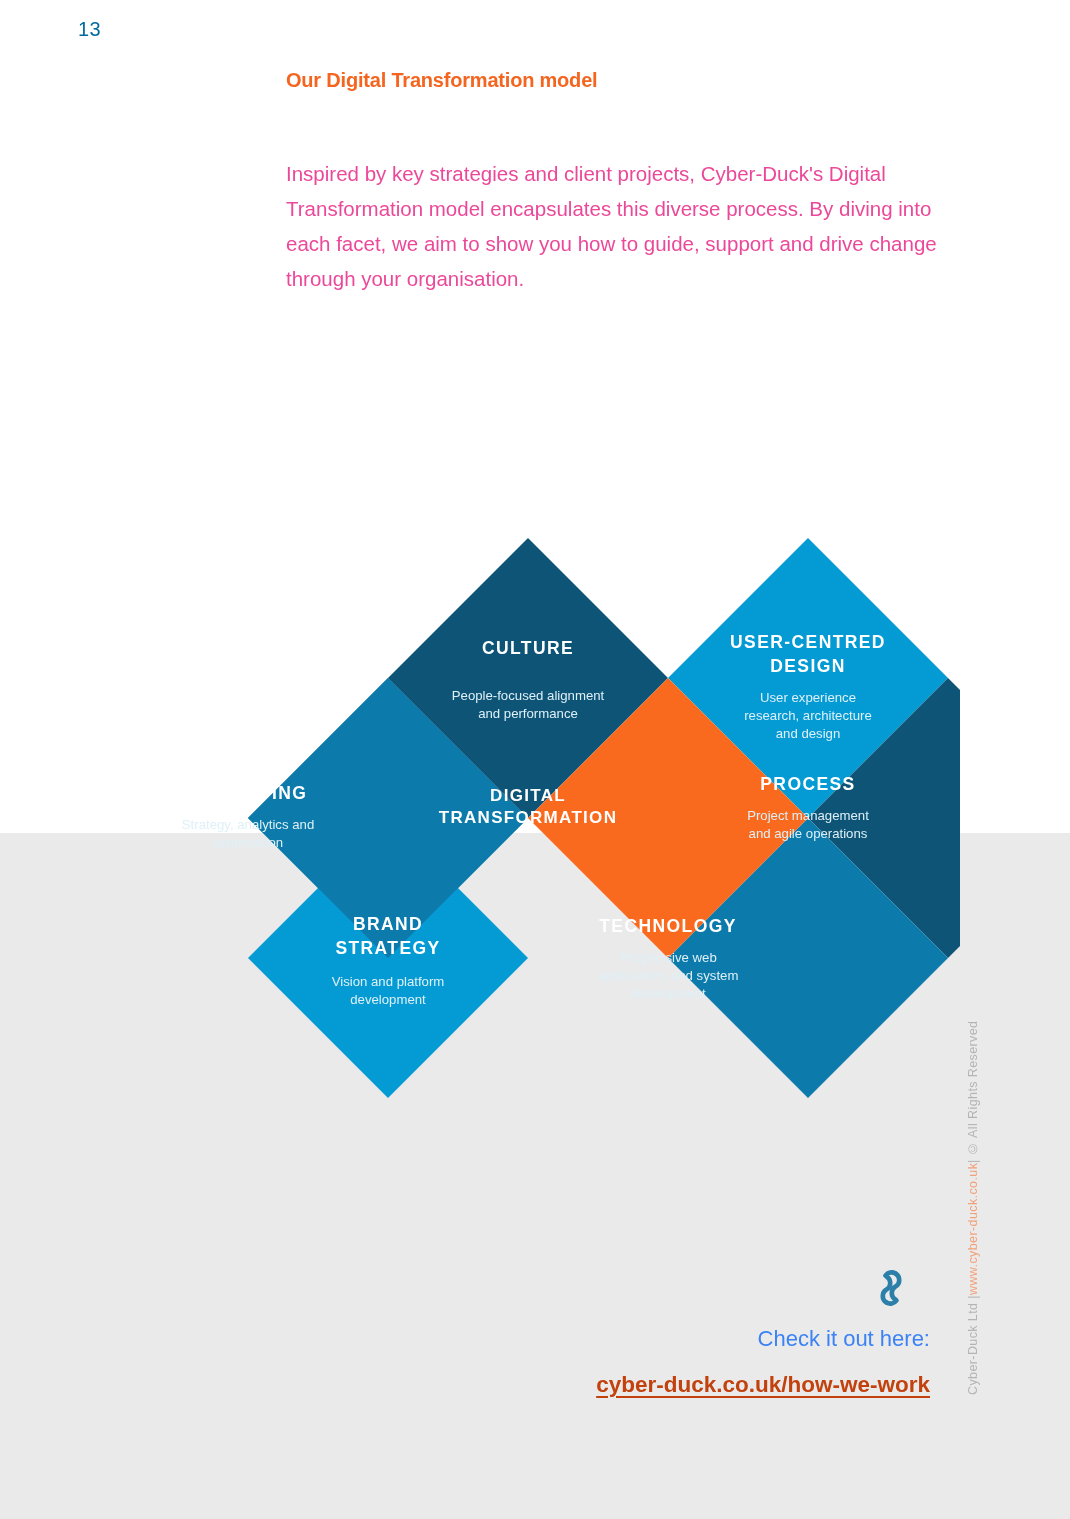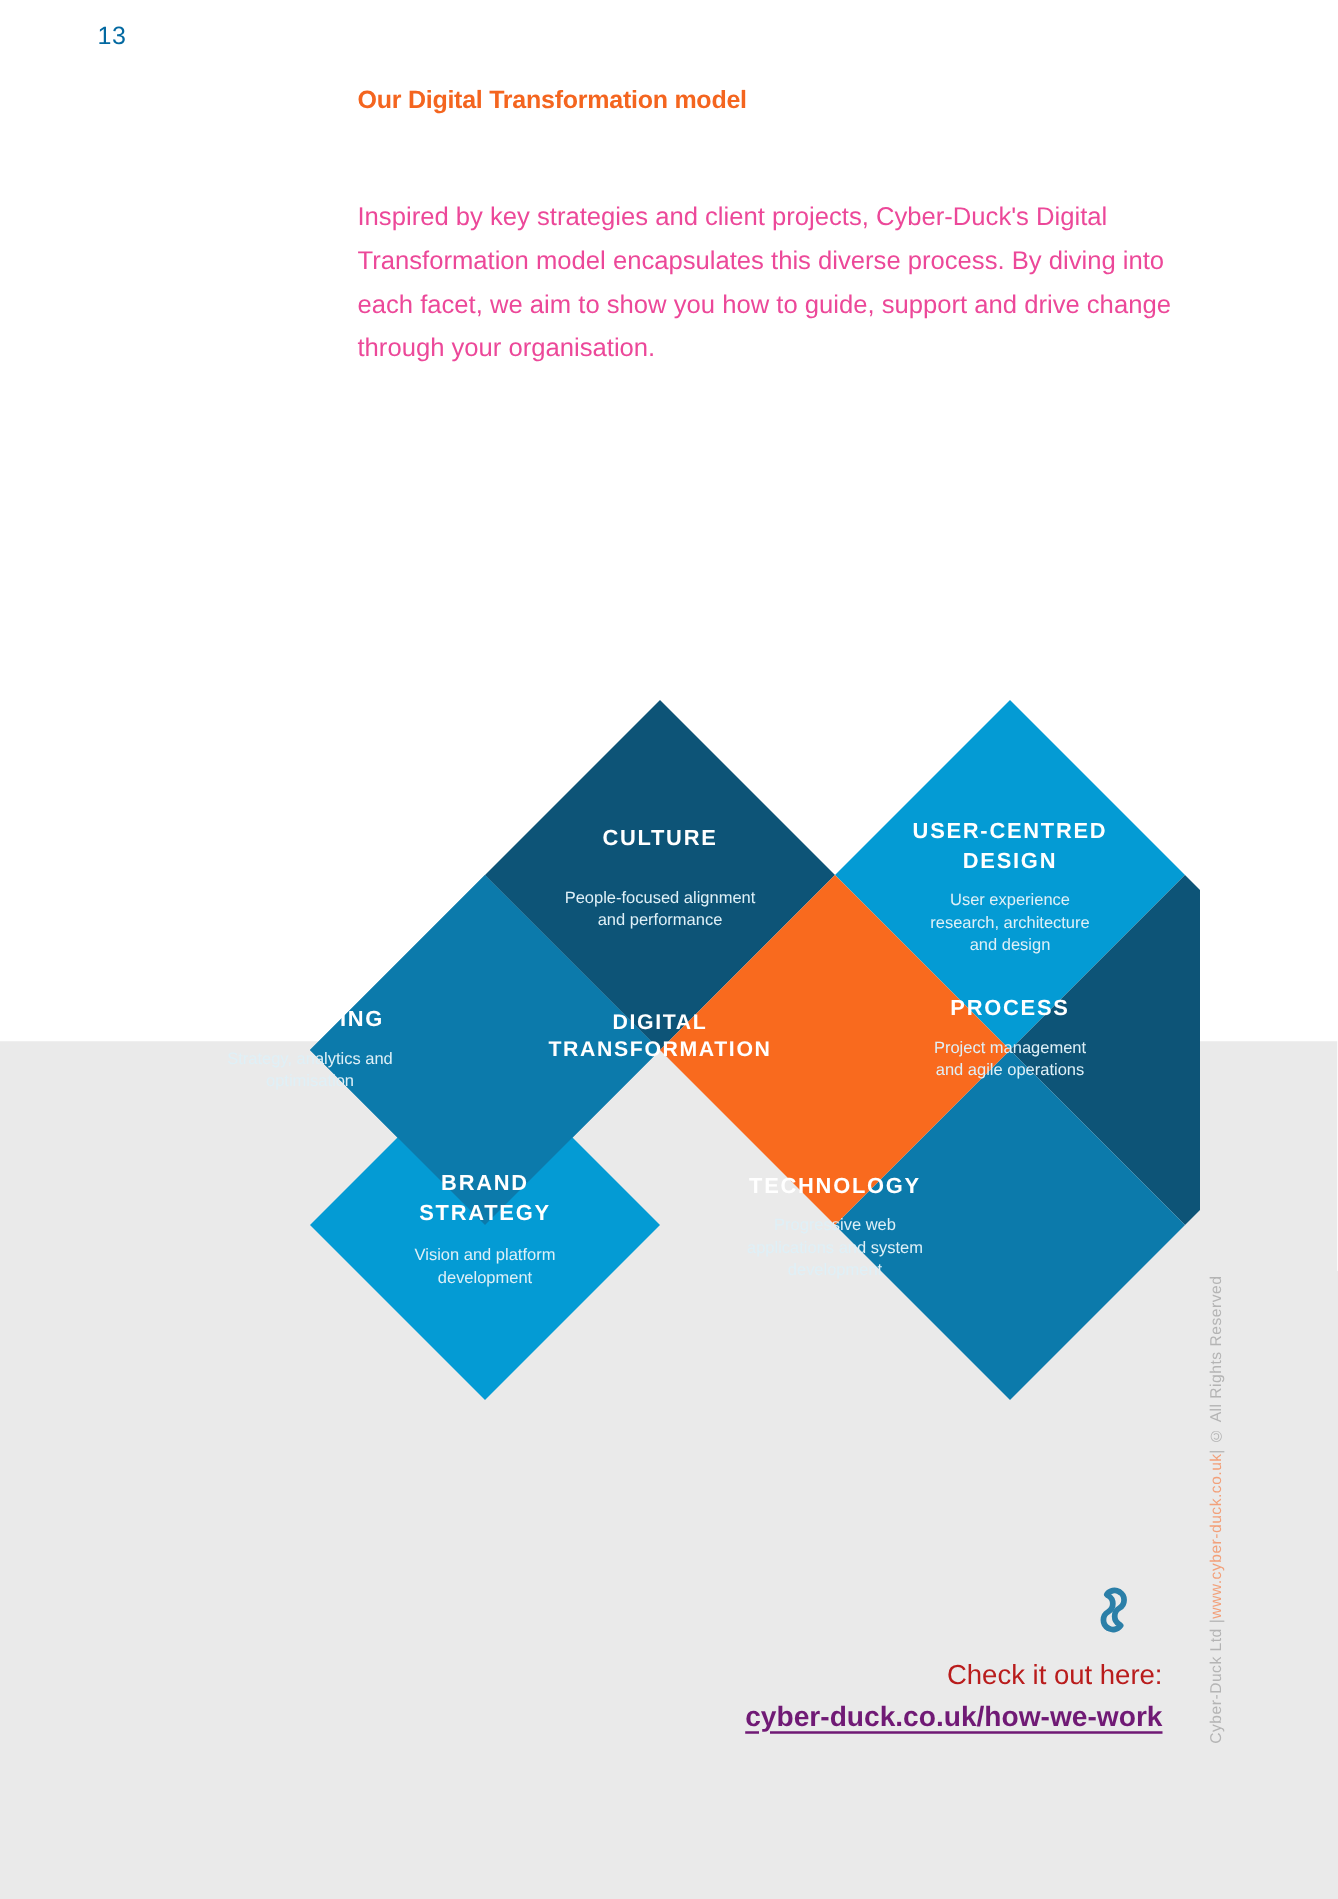--- a/index.html
+++ b/index.html
@@ -55,21 +55,21 @@
     width: 672px;
     font-size: 20.5px;
     line-height: 35px;
     color: #ec4899;
   }
 
   
   #diagram {
     position: absolute;
     left: 108px;
-    top: 540px;
+    top: 518px;
     width: 852px;
     height: 600px;
   }
   #diagram svg { display: block; }
 
   .dm-title {
     font-family: "Liberation Sans", sans-serif;
     font-weight: bold;
     font-size: 17.5px;
     letter-spacing: 1.4px;
@@ -113,28 +113,28 @@
     left: 500px;
     top: 1268px;
     width: 430px;
     text-align: right;
   }
   #link-icon { display: block; margin-left: auto; margin-right: 22px; }
   #cta-label {
     display: block;
     margin-top: 14px;
     font-size: 22px;
-    color: #b91c1c;
+    color: #3b82f6;
   }
   #cta-link {
     display: inline-block;
-    margin-top: 8px;
+    margin-top: 20px;
     font-size: 22.5px;
     font-weight: bold;
-    color: #701a75;
+    color: #c2410c;
     text-decoration: underline;
     text-underline-offset: 4px;
   }
 </style>
 </head>
 <body>
 
 <div id="page-bg-top"></div>
 <div id="page-bg-bottom"></div>
 

